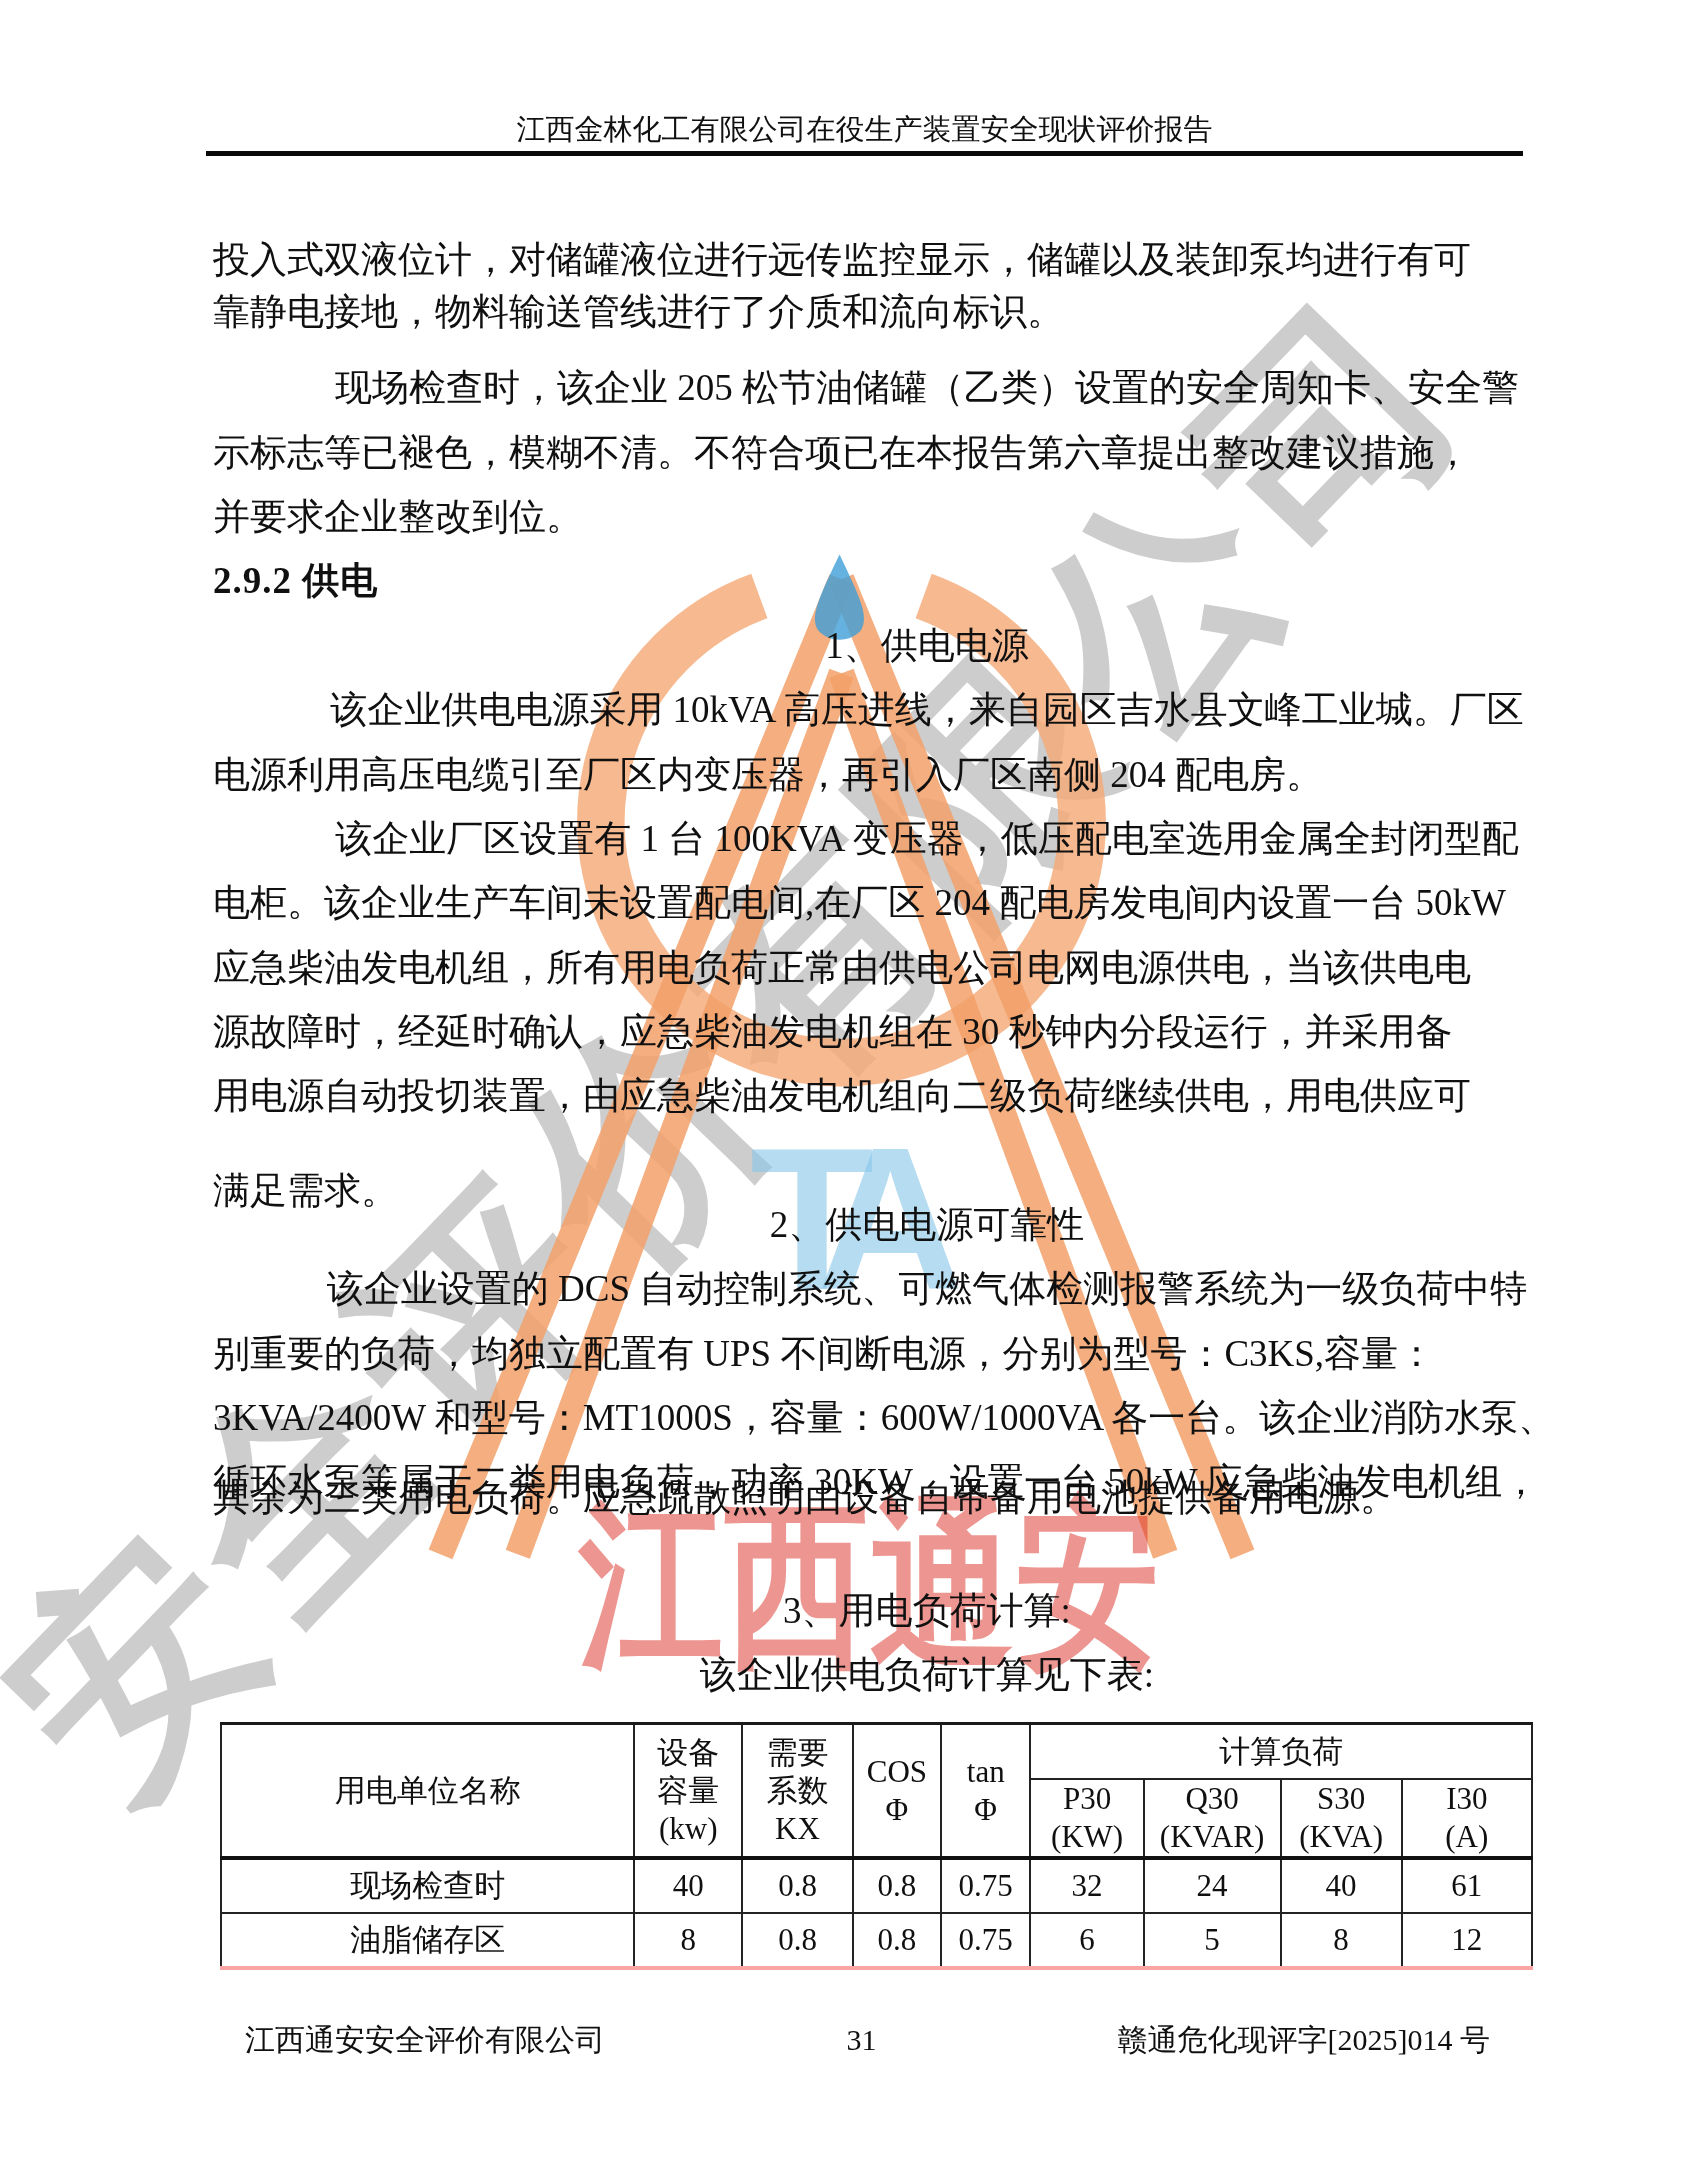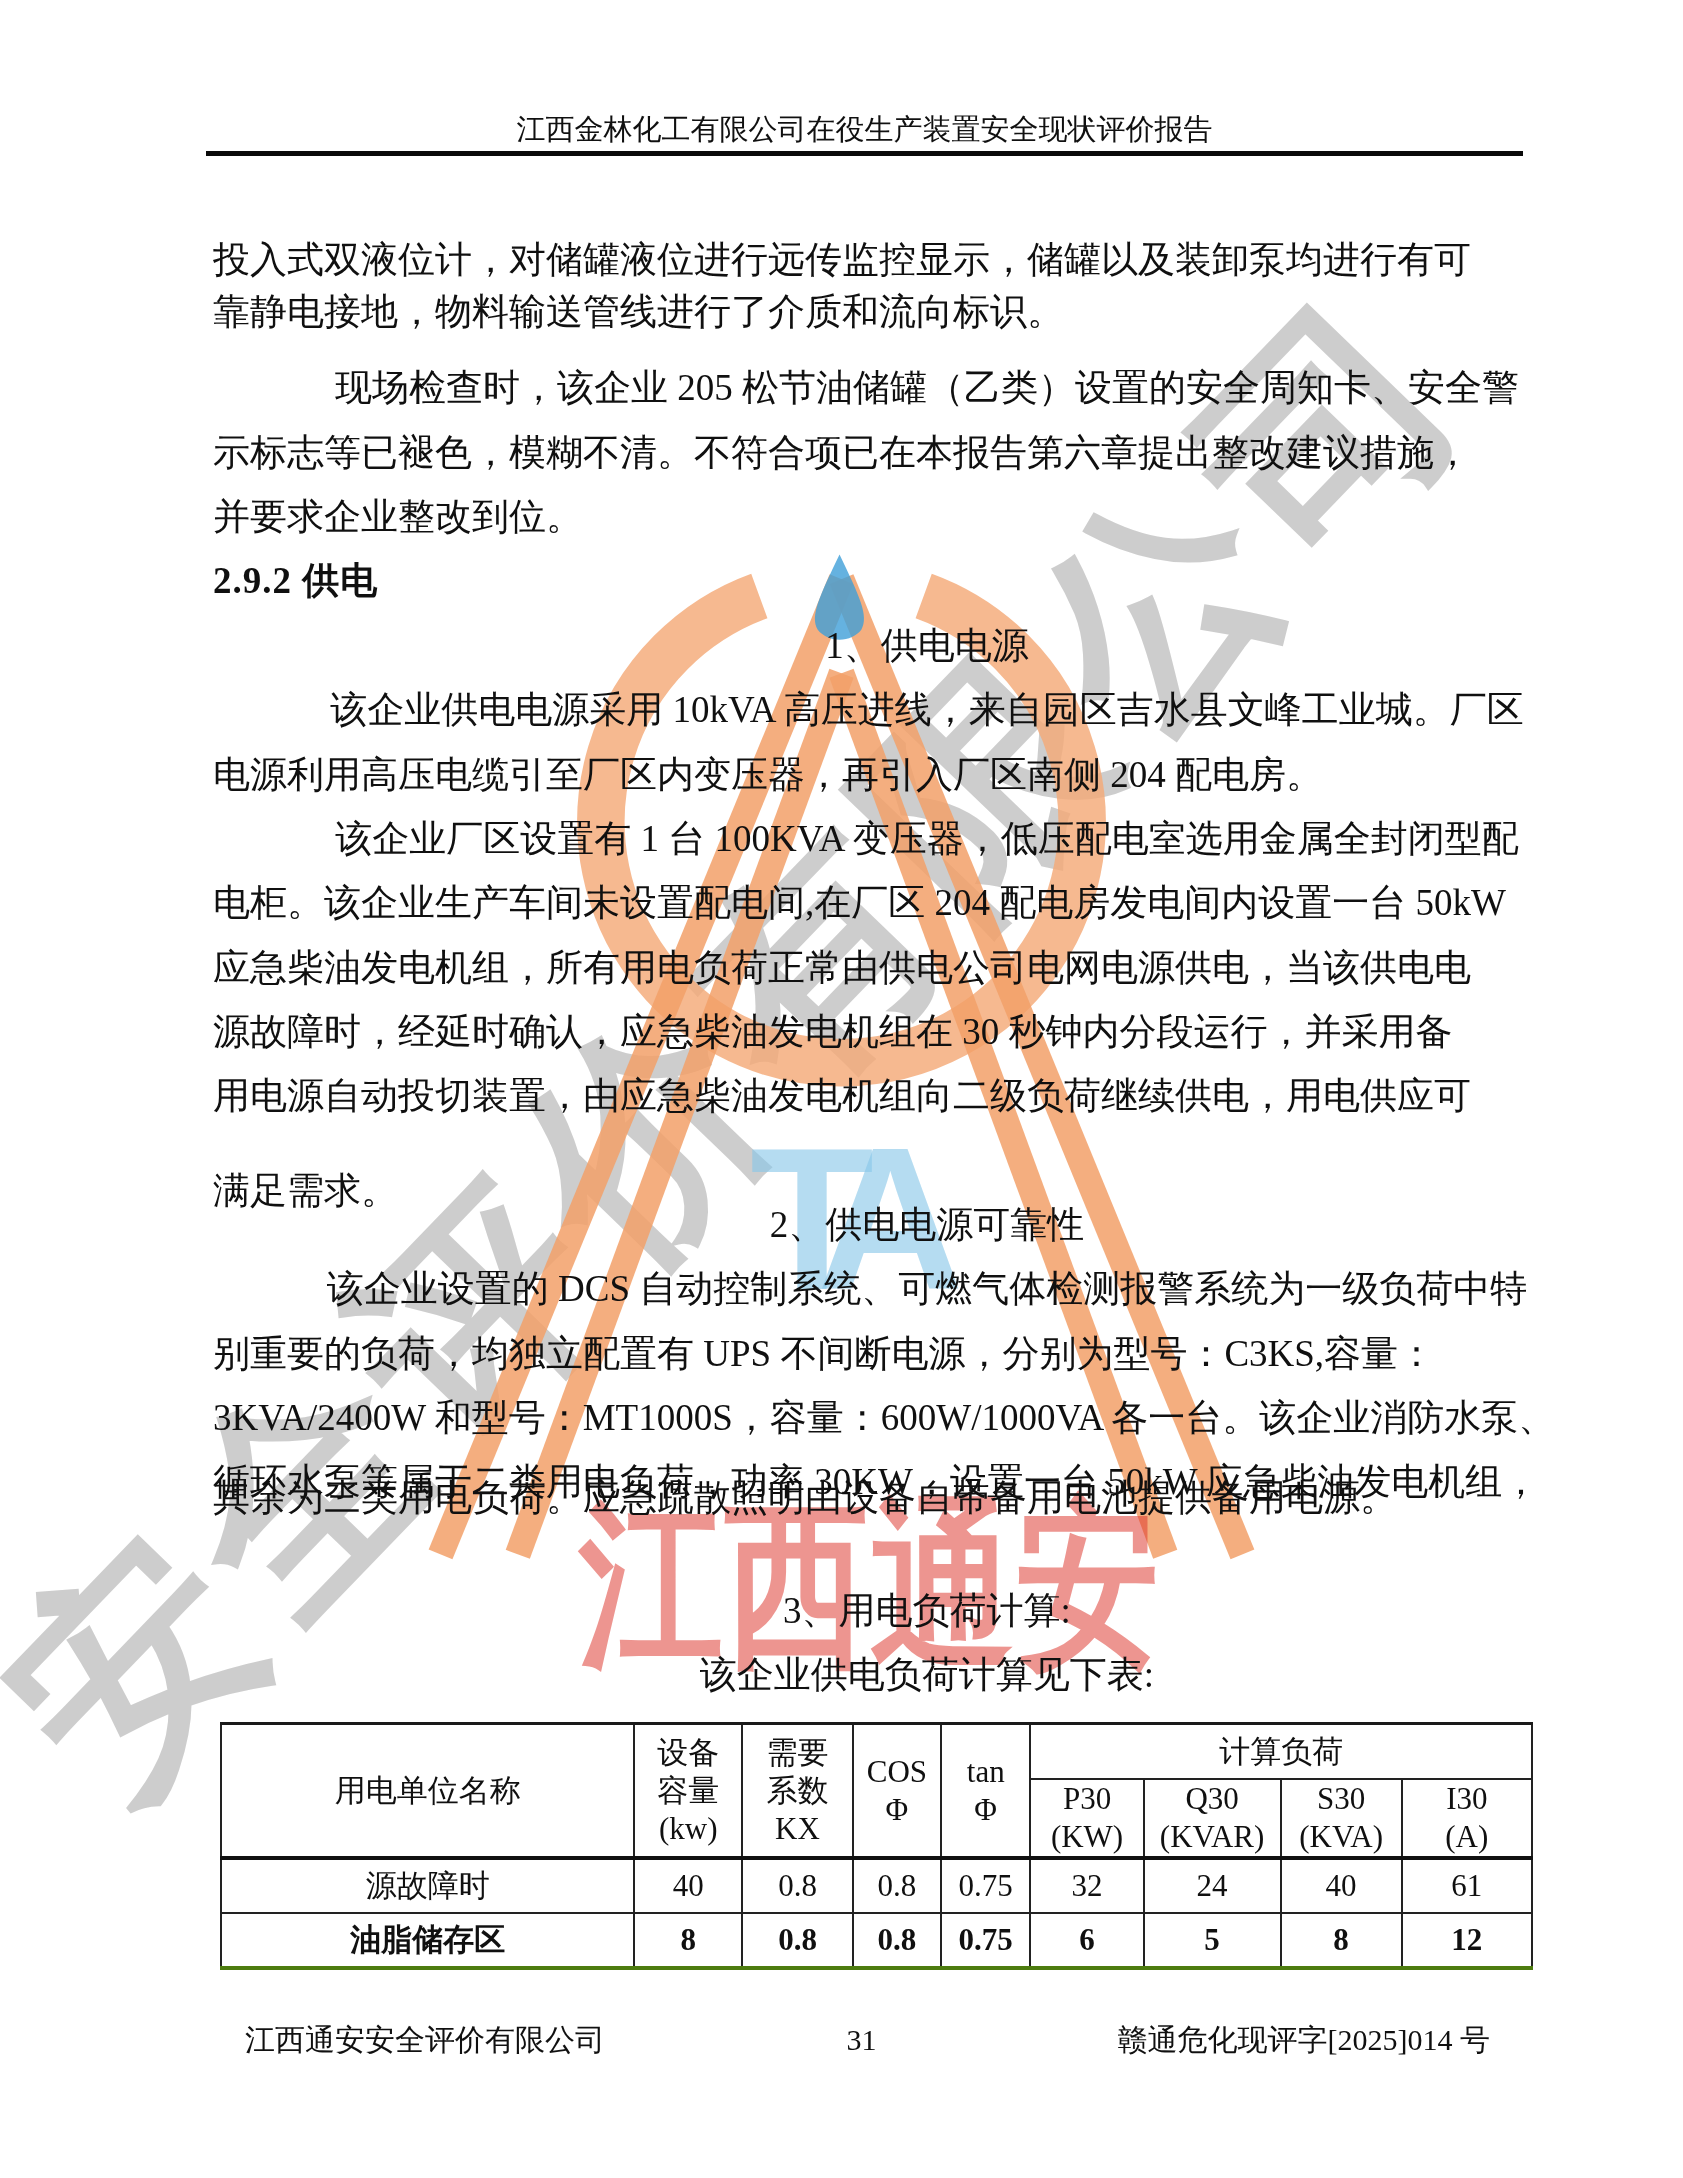--- a/index.html
+++ b/index.html
@@ -33,21 +33,21 @@
               table-layout:fixed;font-size:31px;color:#101010;}
   .load-table td,.load-table th{border:2px solid #222;text-align:center;vertical-align:middle;
               font-weight:normal;padding:0;}
   .load-table .pre{white-space:pre-line;line-height:38px;}
   .load-table tr.hrow1 td,.load-table tr.hrow1 th{height:53px;}
   .load-table tr.hrow2 td,.load-table tr.hrow2 th{height:74px;}
   .load-table tr.drow td{height:52px;}
   .load-table{border-top:3px solid #1a1a1a;}
   .load-table tr.hrow2 th{border-bottom:4px solid #111;}
   .load-table th.rspan{border-bottom:4px solid #111;}
-  .load-table tr.last td{border-bottom:4px solid #4d7c0f;font-weight:bold;}
+  .load-table tr.last td{border-bottom:4px solid #fca5a5;}
 
   
   .footer{position:absolute;left:0;top:2020px;width:1683px;height:40px;font-size:30px;line-height:40px;}
   .footer-left{position:absolute;left:245px;}
   .footer-page{position:absolute;left:0;width:1723px;text-align:center;}
   .footer-right{position:absolute;right:193px;}
 </style>
 </head>
 <body>
 
@@ -132,21 +132,21 @@
         <th class="pre">P30
 (KW)</th>
         <th class="pre">Q30
 (KVAR)</th>
         <th class="pre">S30
 (KVA)</th>
         <th class="pre">I30
 (A)</th>
       </tr>
       <tr class="drow">
-        <td>源故障时</td>
+        <td>现场检查时</td>
         <td>40</td>
         <td>0.8</td>
         <td>0.8</td>
         <td>0.75</td>
         <td>32</td>
         <td>24</td>
         <td>40</td>
         <td>61</td>
       </tr>
       <tr class="drow last">

